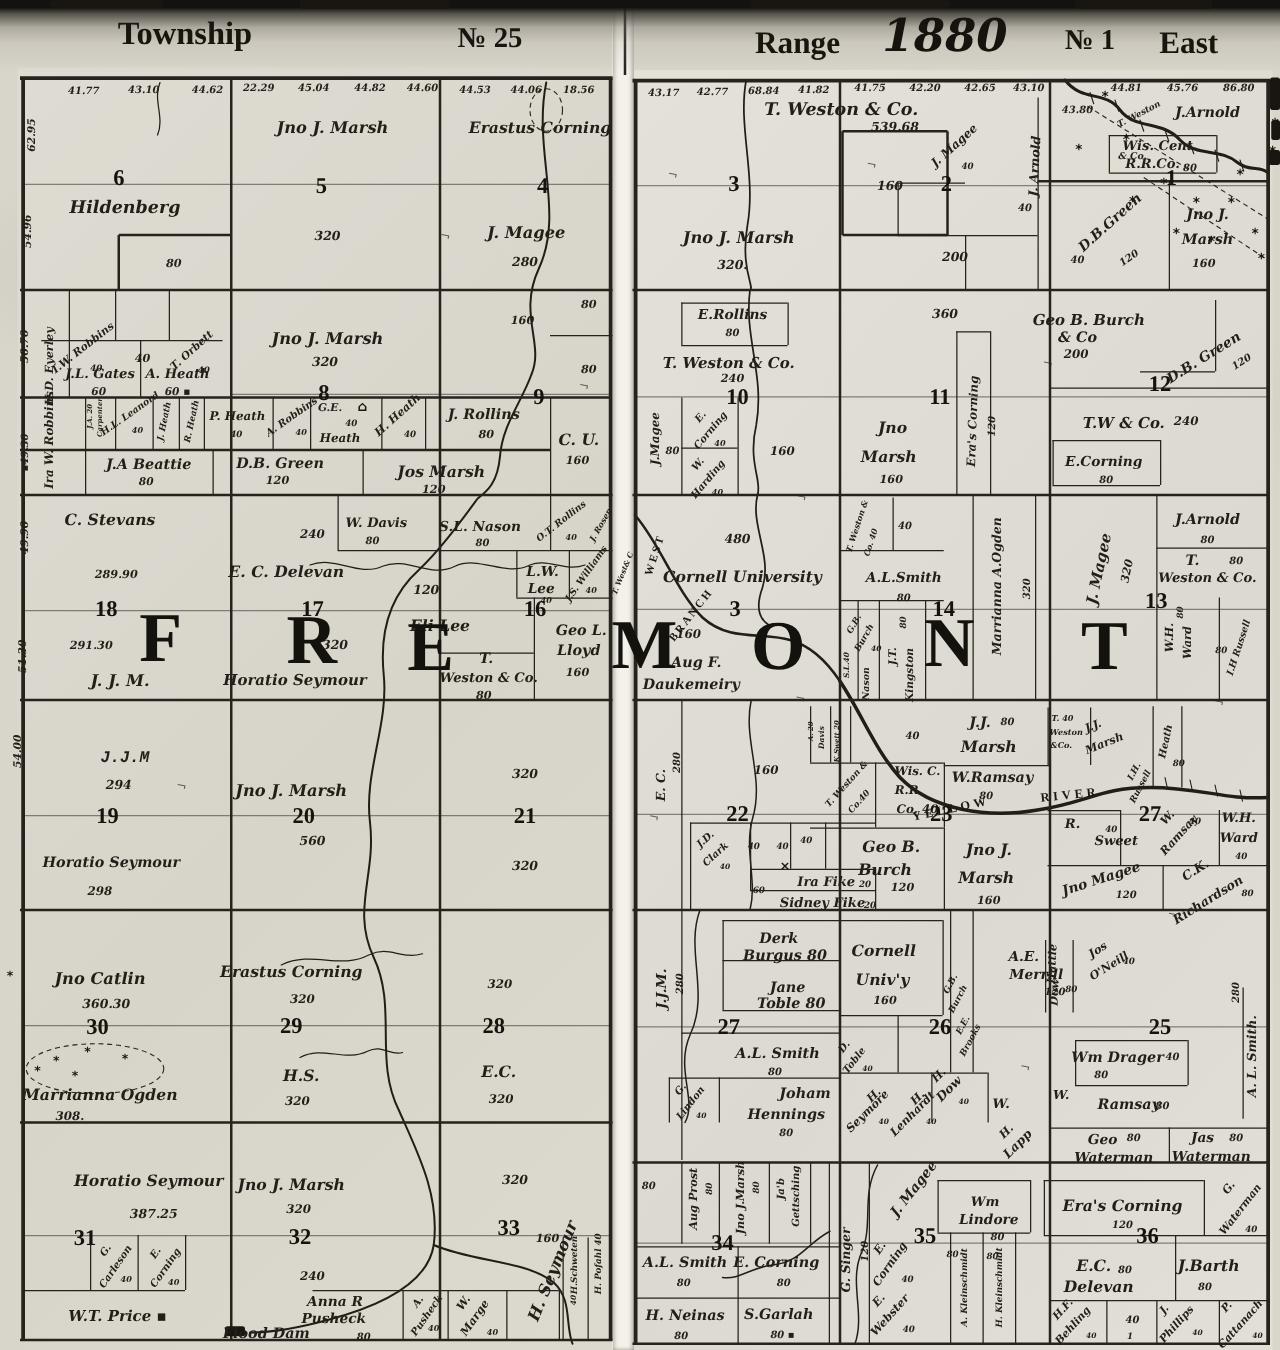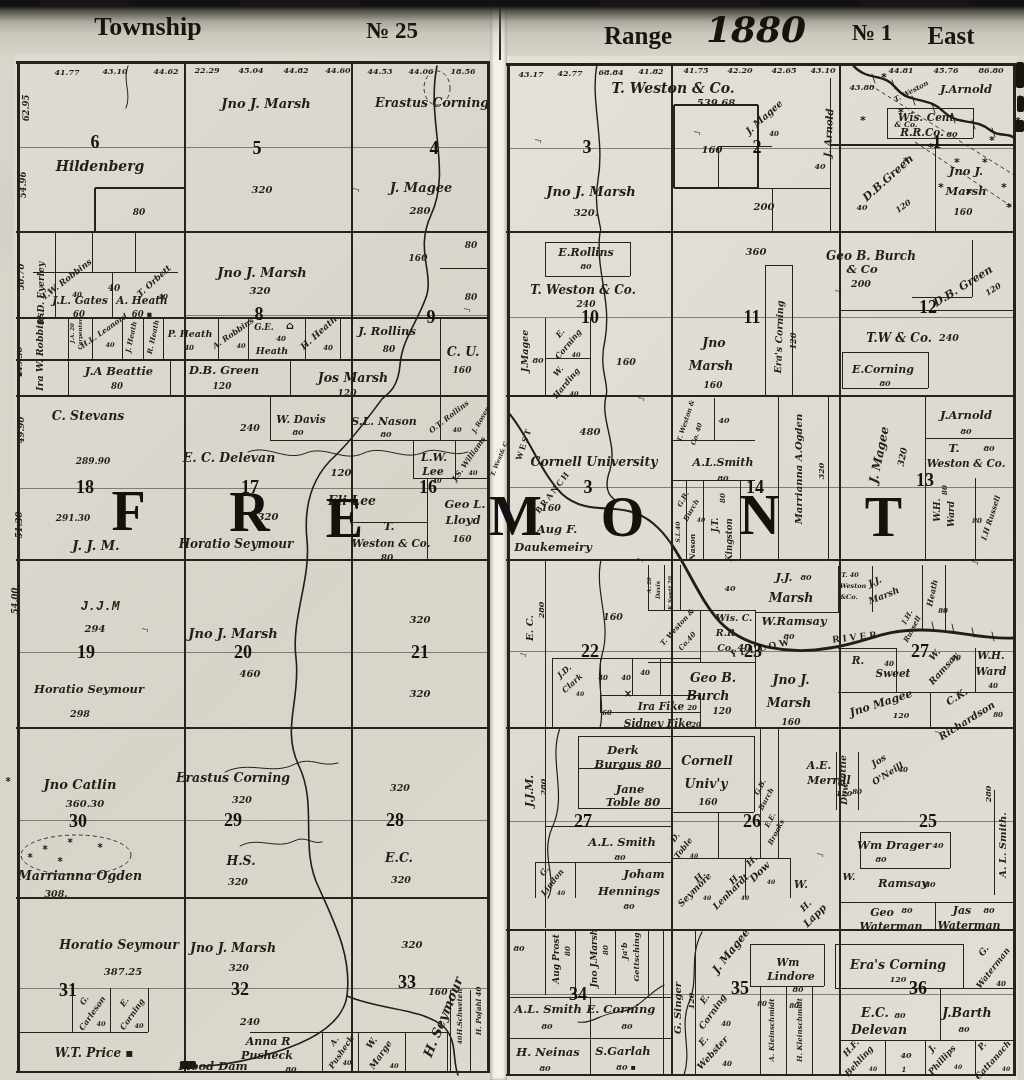--- a/index.html
+++ b/index.html
@@ -405,21 +405,21 @@
       <span class="lbl scr" style="left: 465px; top: 505px; font-size: 11.5px; transform: translate(-50%, -50%);">Geo L.</span>
       <span class="lbl scr" style="left: 463px; top: 521px; font-size: 11.5px; transform: translate(-50%, -50%);">Lloyd</span>
       <span class="lbl num" style="left: 462px; top: 539px; font-size: 9px; transform: translate(-50%, -50%);">160</span>
       <span class="lbl scr" style="left: 100px; top: 606px; font-size: 13px; transform: translate(-50%, -50%); font-family: Liberation Mono, monospace;">J.J.M</span>
       <span class="lbl num" style="left: 95px; top: 629px; font-size: 10px; transform: translate(-50%, -50%);">294</span>
       <span class="lbl sec" style="left: 86px; top: 652px; transform: translate(-50%, -50%);">19</span>
       <span class="lbl scr" style="left: 89px; top: 690px; font-size: 11.5px; transform: translate(-50%, -50%);">Horatio Seymour</span>
       <span class="lbl num" style="left: 80px; top: 714px; font-size: 9.5px; transform: translate(-50%, -50%);">298</span>
       <span class="lbl scr" style="left: 233px; top: 633px; font-size: 13px; transform: translate(-50%, -50%);">Jno J. Marsh</span>
       <span class="lbl sec" style="left: 243px; top: 652px; transform: translate(-50%, -50%);">20</span>
-      <span class="lbl num" style="left: 250px; top: 674px; font-size: 10px; transform: translate(-50%, -50%);">460</span>
+      <span class="lbl num" style="left: 250px; top: 674px; font-size: 10px; transform: translate(-50%, -50%);">560</span>
       <span class="lbl sec" style="left: 420px; top: 652px; transform: translate(-50%, -50%);">21</span>
       <span class="lbl num" style="left: 420px; top: 620px; font-size: 10px; transform: translate(-50%, -50%);">320</span>
       <span class="lbl num" style="left: 420px; top: 694px; font-size: 10px; transform: translate(-50%, -50%);">320</span>
       <span class="lbl scr" style="left: 80px; top: 784px; font-size: 13px; transform: translate(-50%, -50%);">Jno Catlin</span>
       <span class="lbl num" style="left: 85px; top: 804px; font-size: 10px; transform: translate(-50%, -50%);">360.30</span>
       <span class="lbl sec" style="left: 78px; top: 821px; transform: translate(-50%, -50%);">30</span>
       <span class="lbl scr" style="left: 80px; top: 876px; font-size: 12.5px; transform: translate(-50%, -50%);">Marrianna Ogden</span>
       <span class="lbl num" style="left: 56px; top: 894px; font-size: 9.5px; transform: translate(-50%, -50%);">308.</span>
       <span class="lbl scr" style="left: 233px; top: 778px; font-size: 12.5px; transform: translate(-50%, -50%);">Erastus Corning</span>
       <span class="lbl num" style="left: 242px; top: 800px; font-size: 9.5px; transform: translate(-50%, -50%);">320</span>

